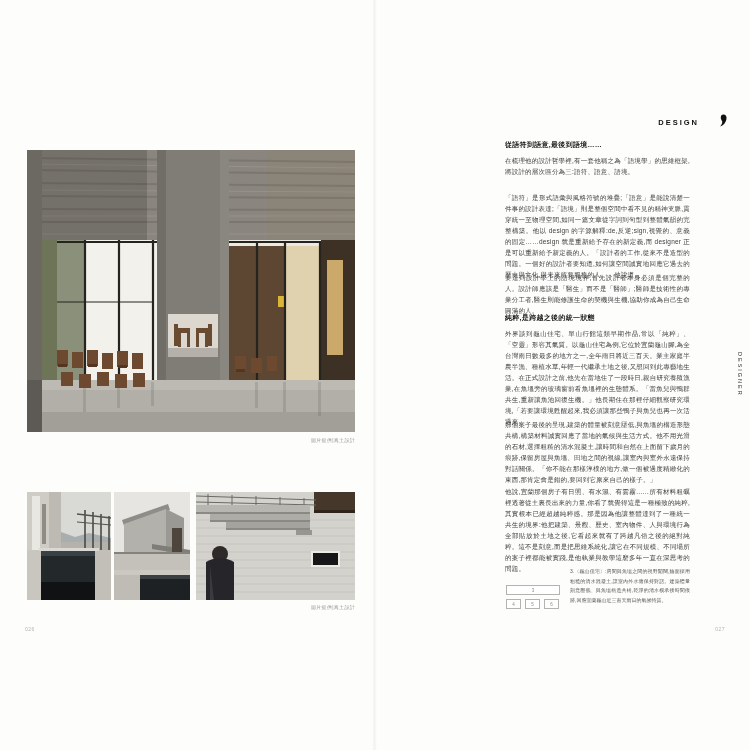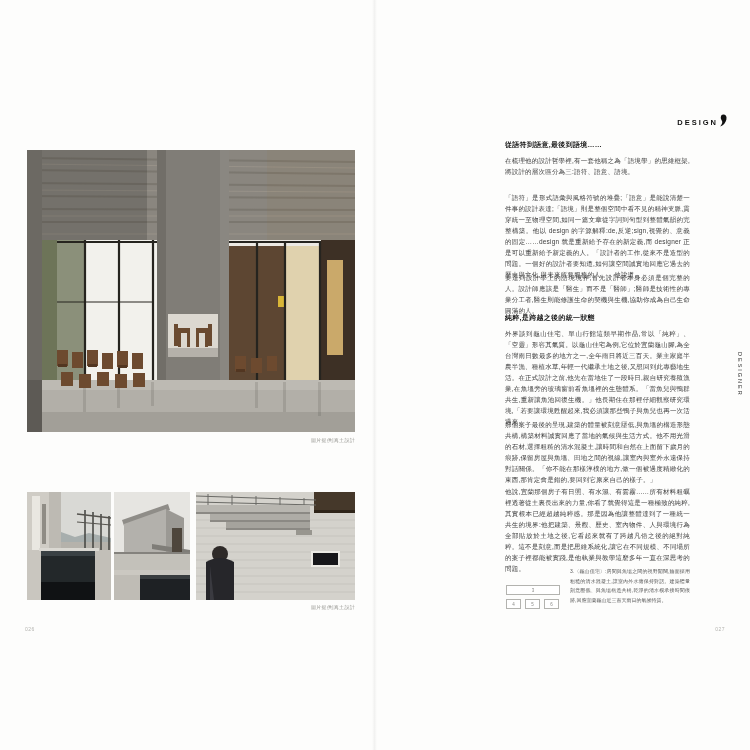--- a/index.html
+++ b/index.html
@@ -1,21 +1,21 @@
 <!DOCTYPE html>
 <html><head>
 <meta charset="utf-8">
 <style>
   html,body{margin:0;padding:0;background:#e9e9e9;}
   .spread{position:relative;width:750px;height:750px;background:#fdfdfc;overflow:hidden;
           font-family:"Liberation Sans","DejaVu Sans",sans-serif;color:#3f3f3f;}
   .gutter{position:absolute;left:372px;top:0;width:5px;height:750px;
           background:linear-gradient(90deg,rgba(0,0,0,0),rgba(0,0,0,0.045),rgba(0,0,0,0));}
   
-  .brand{position:absolute;top:113px;right:23px;display:flex;align-items:center;gap:0;}
+  .brand{position:absolute;top:113px;right:23px;display:flex;align-items:center;gap:19px;}
   .brand-label{font-size:7.5px;font-weight:bold;letter-spacing:2px;color:#111;}
   .side-label{position:absolute;top:352px;right:7px;writing-mode:vertical-rl;
               font-size:5.5px;letter-spacing:2px;color:#2c2c2c;}
   
   .photo{position:absolute;overflow:hidden;background:#cfccc6;}
   .photo svg{display:block;width:100%;height:100%;}
   .photo-main{left:27px;top:150px;width:328px;height:282px;}
   .photo-s1{left:27px;top:492px;width:84px;height:108px;}
   .photo-s2{left:114px;top:492px;width:76px;height:108px;}
   .photo-s3{left:196px;top:492px;width:159px;height:108px;}

